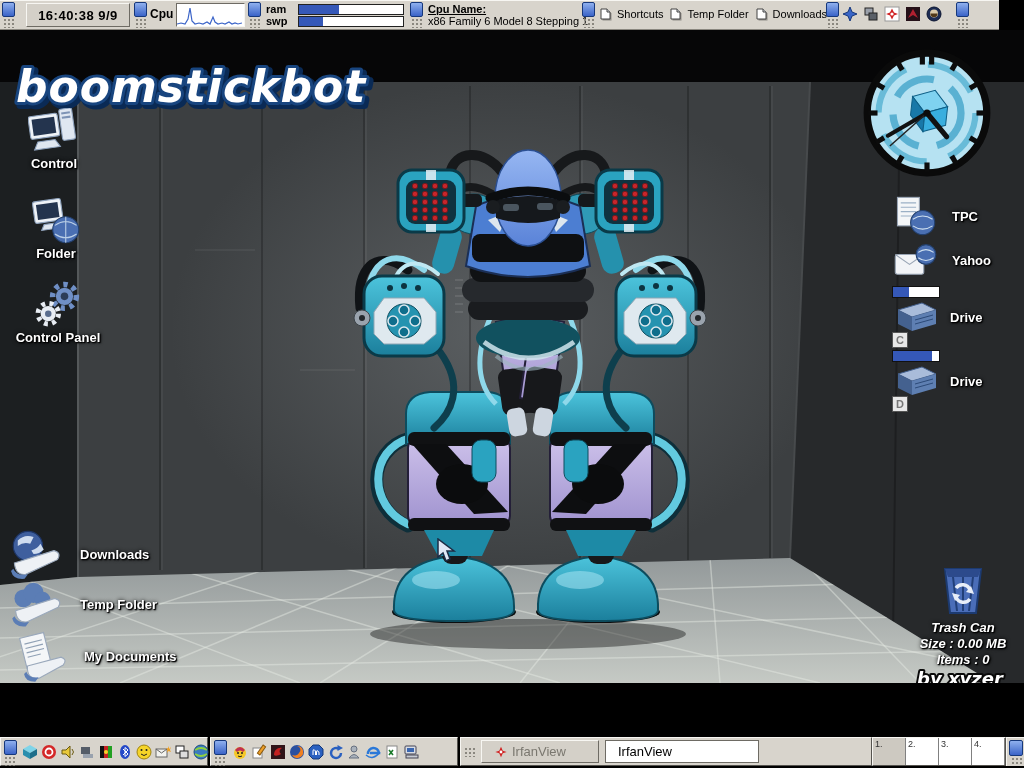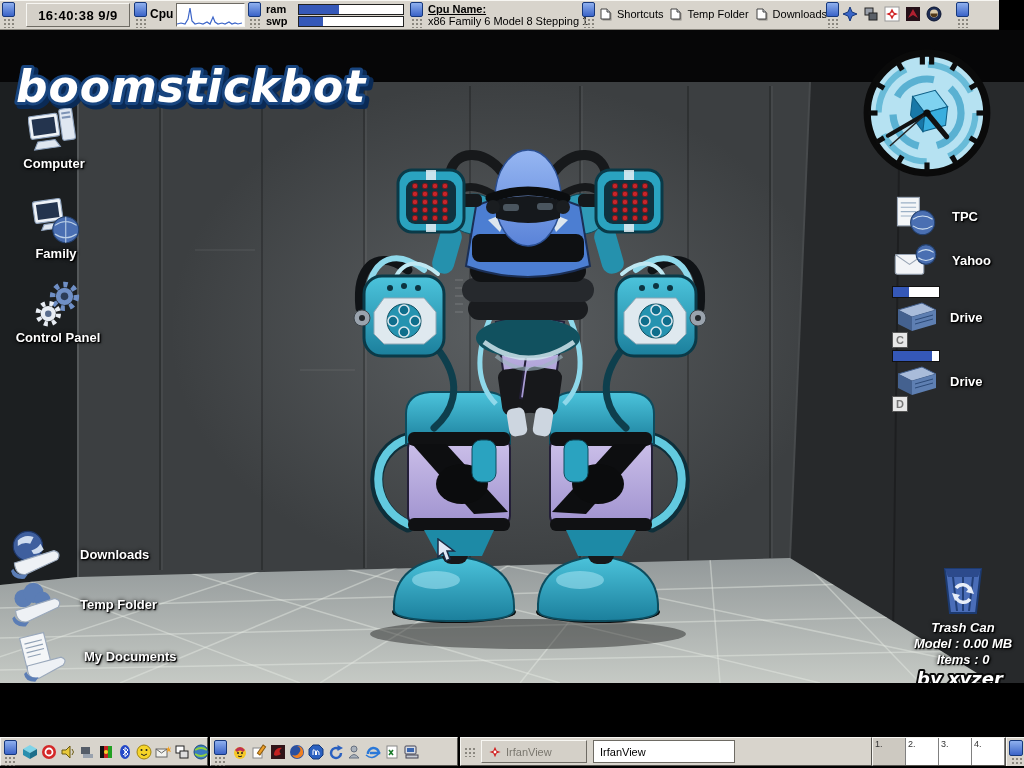--- a/index.html
+++ b/index.html
@@ -53,21 +53,21 @@
   #trash{position:absolute;left:905px;top:530px;width:116px;display:flex;flex-direction:column;
          align-items:center;cursor:default;font-style:italic;}
   #trash .dlabel{line-height:16px;}
   
   #gap{position:absolute;left:0;top:683px;width:1024px;height:54px;background:#000;}
   #taskbar{position:absolute;left:0;top:737px;width:1024px;height:29px;background:#000;}
   .tbsec{position:absolute;top:0;height:27px;background:#d8d4cc;border:1px solid;
          border-color:#f7f6f2 #55534e #55534e #f7f6f2;display:flex;align-items:center;}
   .tray{display:flex;align-items:center;gap:3px;margin-left:6px;}
   .tray svg{display:block;}
-  .taskbtn{height:21px;display:flex;align-items:center;gap:4px;padding:0 6px;font-size:11px;
+  .taskbtn{height:21px;display:flex;align-items:center;gap:4px;padding:0 12px;font-size:13px;
            margin-left:6px;min-width:92px;}
   .taskbtn.inactive{background:#d4d0c8;border:1px solid;border-color:#f7f6f2 #6e6b64 #6e6b64 #f7f6f2;color:#7a776f;}
   .taskbtn.active{background:#fff;border:1px solid #6e6b64;color:#000;min-width:128px;}
   .vdesk{width:33px;height:27px;background:#fff;border-right:1px solid #808080;
          font-size:9px;color:#333;padding:1px 0 0 2px;box-sizing:border-box;}
   .vdesk.active{background:#cdc9c1;}
   #bottomline{position:absolute;left:0;top:766px;width:1024px;height:2px;background:#000;}
 </style>
 </head>
 <body>
@@ -397,33 +397,33 @@
       <svg width="52" height="48" viewBox="0 0 48 44">
         <g transform="rotate(-8 24 22)">
             <rect x="2" y="5" width="27" height="21" rx="2" fill="#eef2f7" stroke="#8ea2bd"></rect>
             <rect x="5" y="8" width="21" height="15" fill="#24344e"></rect>
             <rect x="31" y="2" width="12" height="29" rx="2" fill="#dfe7f1" stroke="#8ea2bd"></rect>
             <rect x="33" y="5" width="8" height="2" fill="#7d93b5"></rect>
             <rect x="33" y="9" width="8" height="2" fill="#7d93b5"></rect>
             <path d="M8,29 h16 l4,7 h-24 Z" fill="#dfe6ef" stroke="#8ea2bd"></path>
           </g>
         </svg>
-      <span class="dlabel">Computer</span>
+      <span class="dlabel">Control</span>
     </div>
     <div class="icol-item" style="left:8px;top:166px">
       <svg width="52" height="50" viewBox="0 0 48 46">
         <g transform="rotate(-8 22 18)">
             <rect x="4" y="3" width="26" height="20" rx="2" fill="#eef2f7" stroke="#8ea2bd"></rect>
             <rect x="7" y="6" width="20" height="14" fill="#24344e"></rect>
             <path d="M12,25 h12 l3,5 h-18 Z" fill="#dfe6ef" stroke="#8ea2bd"></path>
           </g>
         <circle cx="33" cy="31" r="12" fill="#4a6fb2" stroke="#23406e"></circle>
         <path d="M23,27 q10,-7 20,0 M23,35 q10,7 20,0 M33,19 v24" stroke="#cfe0f0" fill="none" opacity=".85"></path>
         </svg>
-      <span class="dlabel">Family</span>
+      <span class="dlabel">Folder</span>
     </div>
     <div class="icol-item" style="left:10px;top:250px">
       <svg width="52" height="50" viewBox="0 0 48 46">
         <circle cx="30" cy="15" r="8" fill="#6f8fc6"></circle>
           <circle cx="30" cy="15" r="11" fill="none" stroke="#6f8fc6" stroke-width="5" stroke-dasharray="4 4.4"></circle>
           <circle cx="30" cy="15" r="3.5" fill="#2c3d58"></circle>
         <circle cx="15" cy="31" r="7" fill="#e8edf4"></circle>
           <circle cx="15" cy="31" r="9.5" fill="none" stroke="#e8edf4" stroke-width="4.5" stroke-dasharray="3.6 4"></circle>
           <circle cx="15" cy="31" r="3" fill="#5a6d8e"></circle>
         </svg>
@@ -515,21 +515,21 @@
       <svg width="64" height="60" viewBox="0 0 64 58">
         <polygon points="14,8 50,8 45,52 19,52" fill="#4a6db8" stroke="#1c3a70" stroke-width="2"></polygon>
         <polygon points="14,8 50,8 47,16 17,16" fill="#2c4a8c"></polygon>
         <path d="M22,16 L26,50 M32,16 L32,50 M42,16 L38,50" stroke="#223f78" stroke-width="2" fill="none"></path>
         <path d="M25,27 a8,8 0 0 1 14,2" stroke="#e8eef8" stroke-width="3.5" fill="none"></path>
         <polygon points="40,25 43,33 35,31" fill="#e8eef8"></polygon>
         <path d="M39,38 a8,8 0 0 1 -14,-2" stroke="#e8eef8" stroke-width="3.5" fill="none"></path>
         <polygon points="24,40 21,32 29,34" fill="#e8eef8"></polygon>
         </svg>
       <span class="dlabel">Trash Can</span>
-      <span class="dlabel">Model : 0.00 MB</span>
+      <span class="dlabel">Size : 0.00 MB</span>
       <span class="dlabel">Items : 0</span>
     </div>
 
     <svg id="credit" width="120" height="26" viewBox="0 0 120 26" style="left:900px;top:636px">
       <text x="60" y="19" text-anchor="middle" font-family="DejaVu Sans, sans-serif" font-size="18" font-weight="bold" font-style="italic" fill="#ffffff" stroke="#0a0a0a" stroke-width="4" stroke-linejoin="round" paint-order="stroke">by xyzer</text>
     </svg>
 
     <svg id="cursor" width="22" height="26" viewBox="0 0 22 26">
       <polygon points="2,1 2,19 7,15 10,23 14,21 11,13 18,13" fill="#dfe8f5" stroke="#1c2c44" stroke-width="1.5"></polygon>
     </svg>

